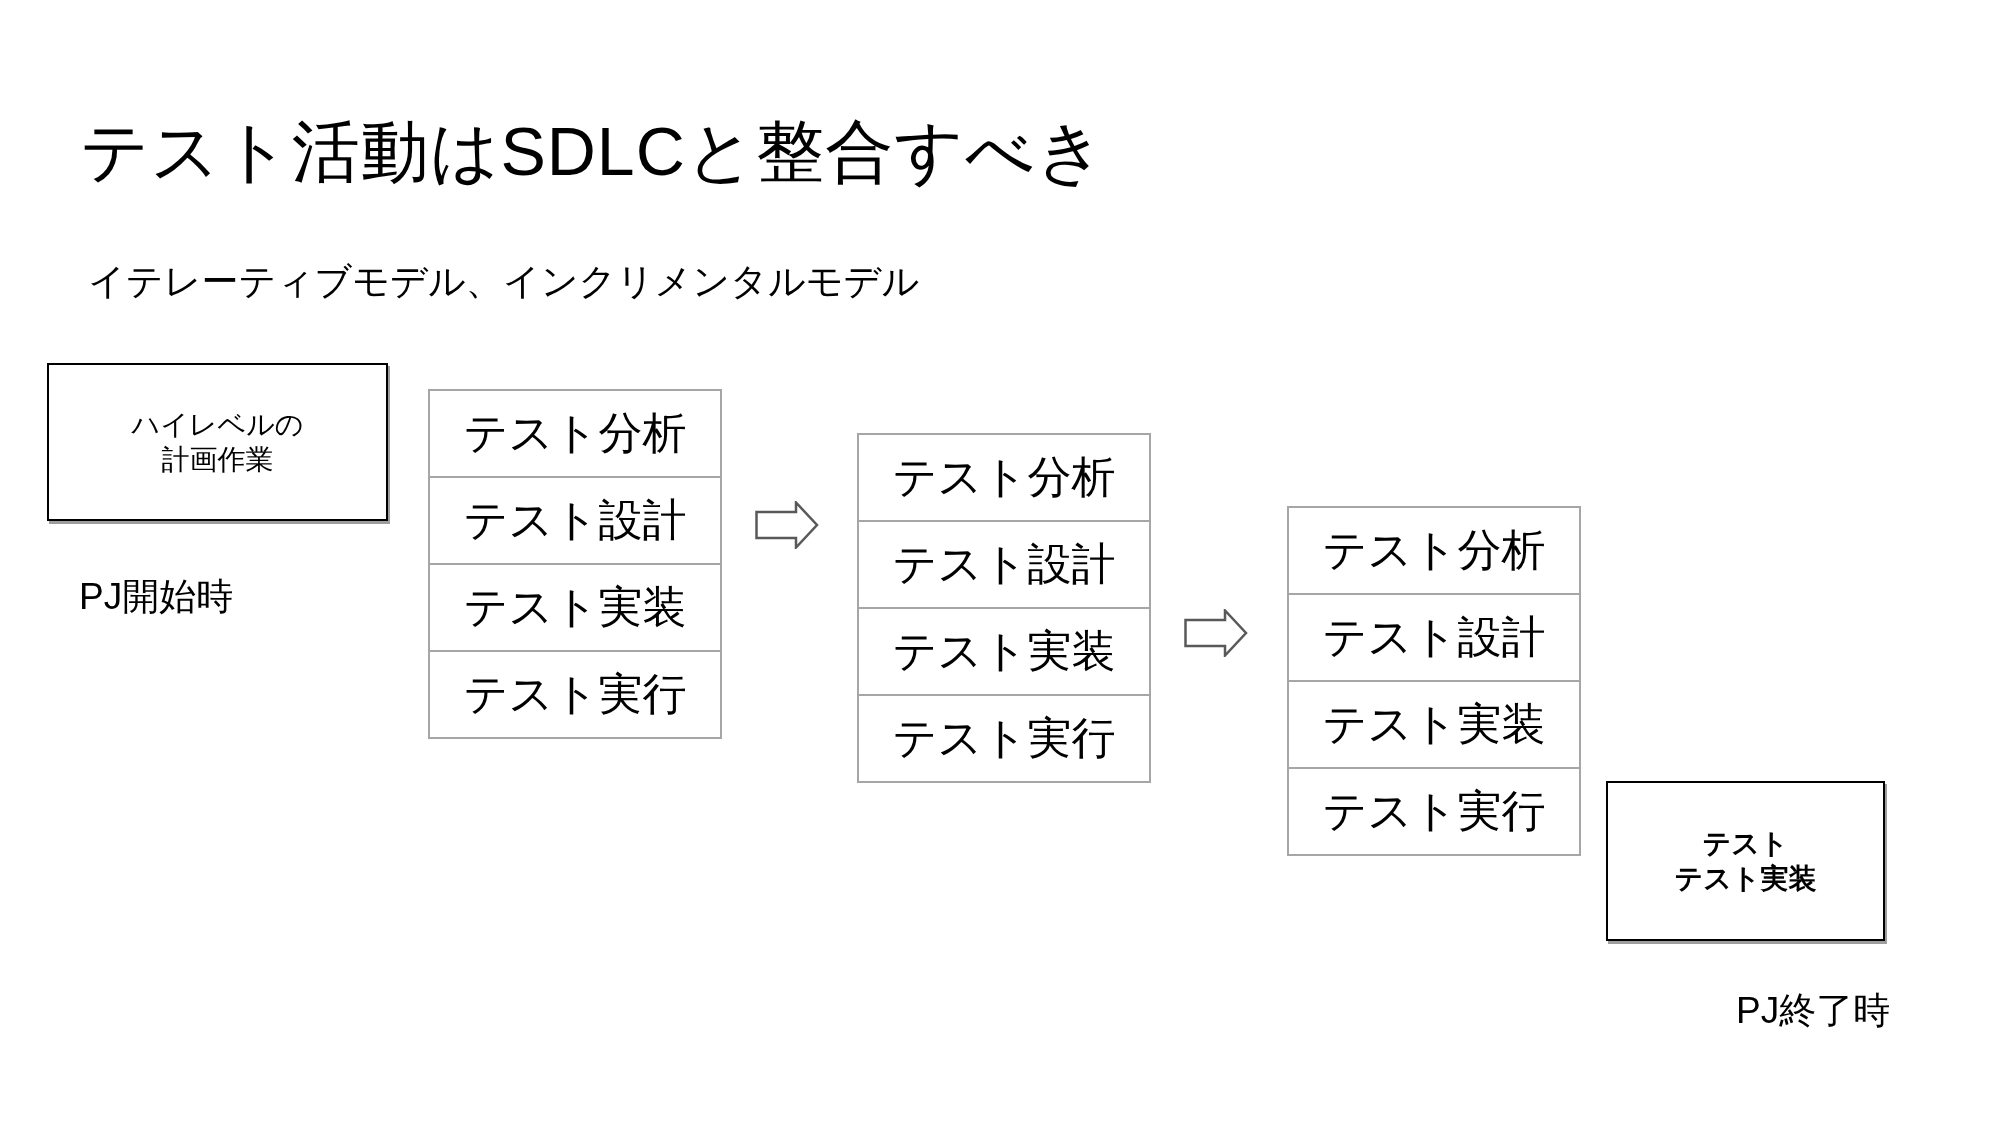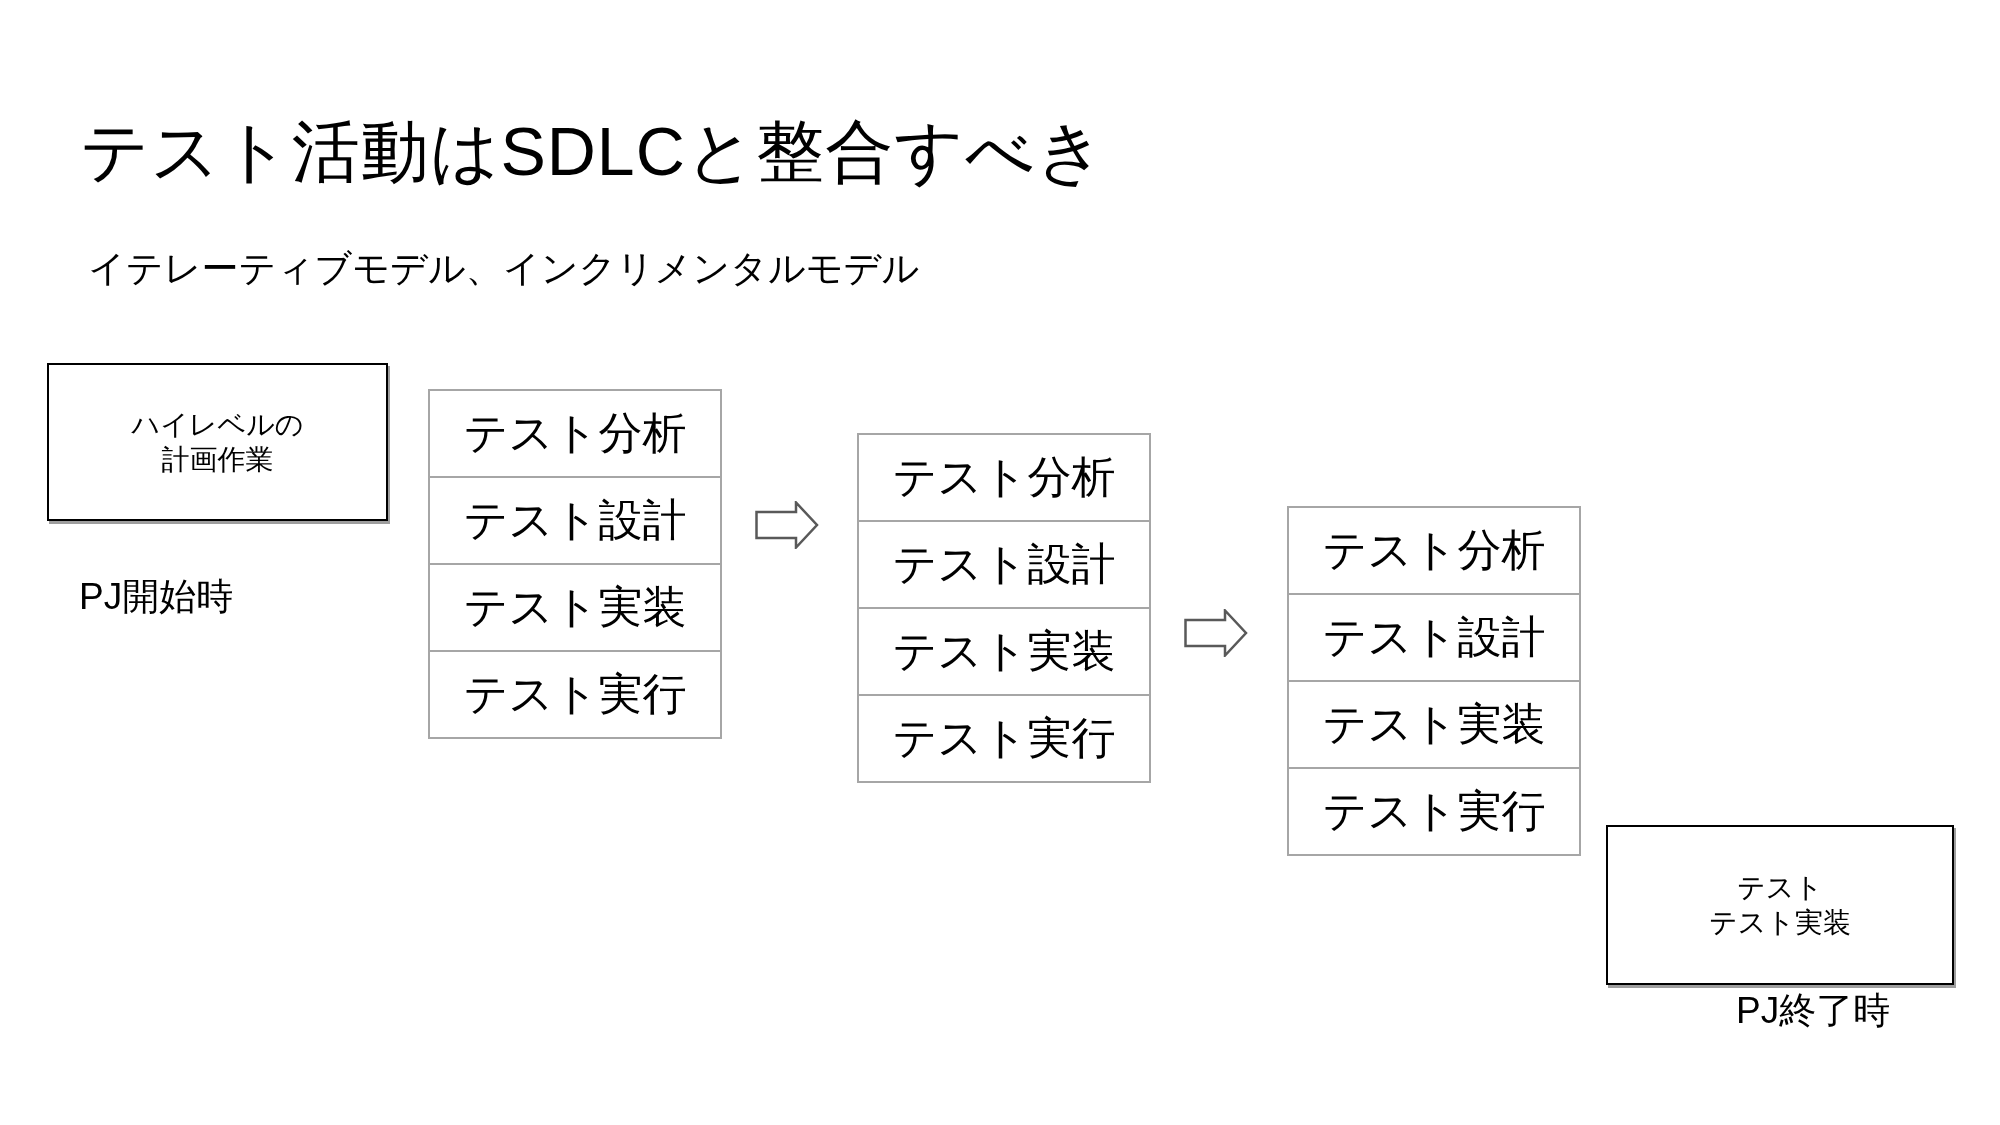--- a/index.html
+++ b/index.html
@@ -23,40 +23,40 @@
     top: 112px;
     width: 1400px;
     font-size: 68px;
     font-weight: 400;
     letter-spacing: 1px;
     line-height: 1.15;
     white-space: nowrap;
   }
   .slide-subtitle {
     left: 88px;
-    top: 247px;
+    top: 260px;
     font-size: 37px;
     line-height: 1.2;
     white-space: nowrap;
   }
 
   .black-box {
     box-sizing: border-box;
     border: 2.5px solid #000000;
     background: #ffffff;
     box-shadow: 2px 3px 0 #9e9e9e;
     display: flex;
     align-items: center;
     justify-content: center;
     text-align: center;
     font-size: 28px;
     line-height: 1.25;
   }
   #planning-box { left: 47px; top: 363px; width: 341px; height: 158px; }
-  #completion-box { left: 1606px; top: 825px; width: 348px; height: 160px; }
+  #completion-box { left: 1606px; top: 781px; width: 279px; height: 160px; font-weight: bold; }
 
   .side-label {
     font-size: 37px;
     white-space: nowrap;
   }
   #start-label { left: 79px; top: 572px; }
   #end-label { left: 1736px; top: 986px; }
 
   .step-column {
     width: 285px;

